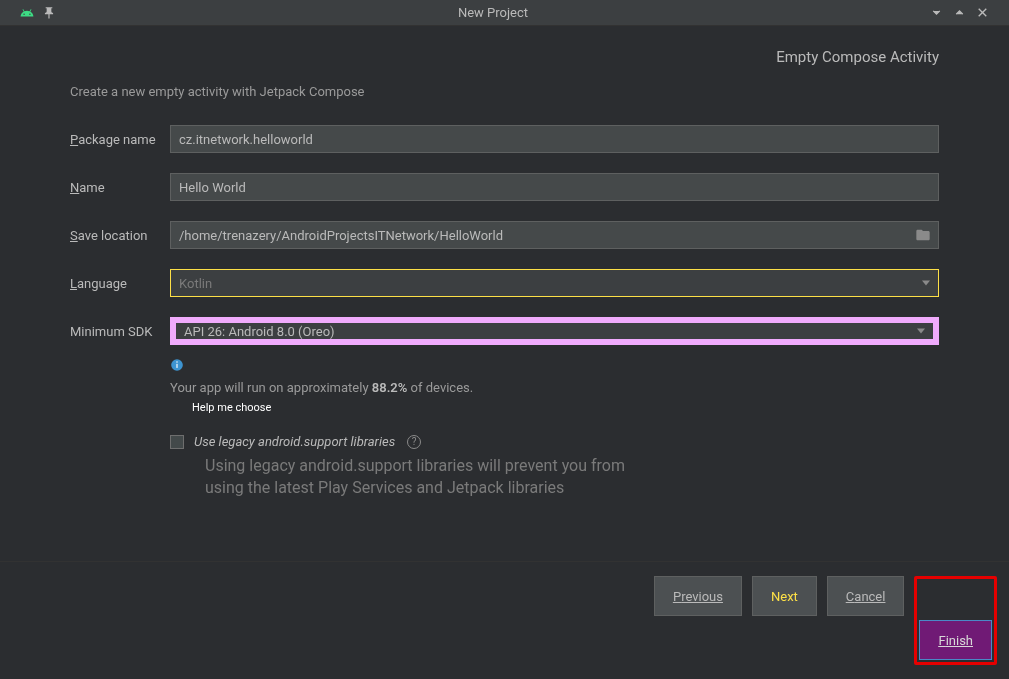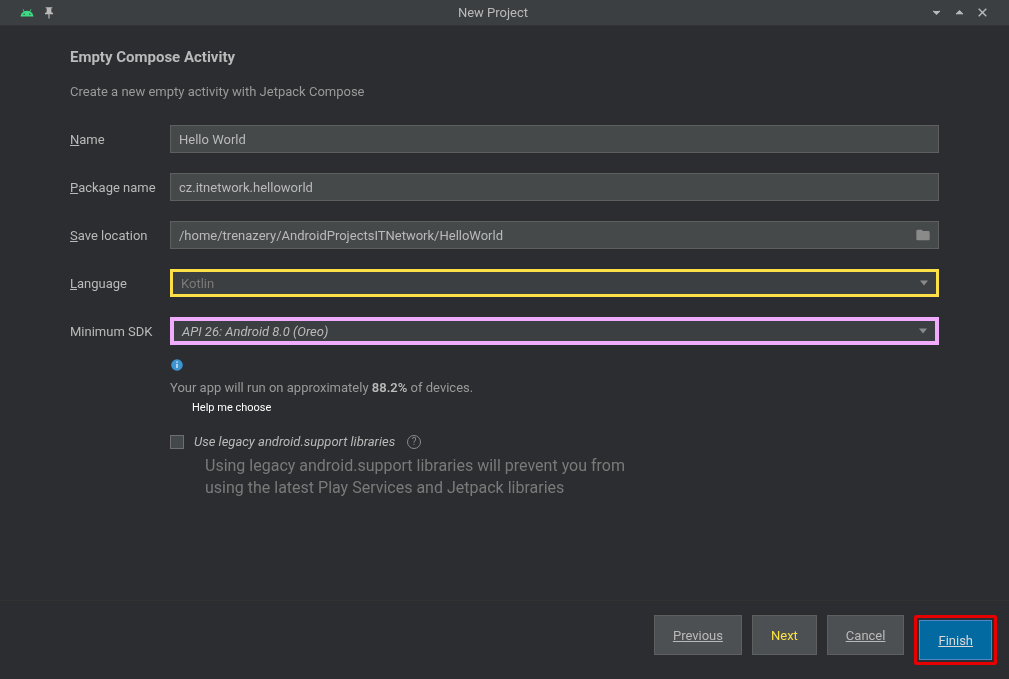--- a/index.html
+++ b/index.html
@@ -58,22 +58,23 @@
       stroke: #bababa;
     }
     .content {
       flex: 1;
       padding: 22px 70px 10px 70px;
       overflow-y: auto;
     }
     .heading {
       color: #bababa;
       font-size: 15px;
-      font-weight: 700;
+      font-weight: 400;
       margin-bottom: 18px;
+      text-align: right;
     }
     .subtitle {
       color: #9a9a9a;
       font-size: 13px;
       margin-bottom: 26px;
     }
     .form-row {
       display: flex;
       align-items: center;
       margin-bottom: 20px;
@@ -109,36 +110,35 @@
       right: 8px;
       top: 50%;
       transform: translateY(-50%);
       width: 16px;
       height: 16px;
       fill: #8a8a8a;
     }
     .form-select {
       flex: 1;
       background: #3c3f41;
-      border: 3px solid #fde047;
+      border: 1px solid #fde047;
       color: #bababa;
       padding: 5px 8px;
       font-size: 13px;
       height: 28px;
       position: relative;
       display: flex;
       align-items: center;
     }
     .form-select.disabled {
       color: #7a7a7a;
     }
     .form-select.highlighted {
-      border: 4px solid #f0abfc;
+      border: 6px solid #f0abfc;
       background: #3c3f41;
-      font-style: italic;
     }
     .select-arrow {
       position: absolute;
       right: 8px;
       top: 50%;
       transform: translateY(-50%);
       width: 0;
       height: 0;
       border-left: 4px solid transparent;
       border-right: 4px solid transparent;
@@ -233,23 +233,24 @@
       height: 40px;
       cursor: pointer;
       display: flex;
       align-items: center;
     }
     .btn.disabled {
       color: #fde047;
       cursor: default;
     }
     .btn.primary {
-      background: #0369a1;
+      background: #701a75;
       border: 1px solid #4a88c7;
       color: #d8d8d8;
+      margin-top: 39px;
     }
     .btn-highlight {
       border: 3px solid #e60000;
       padding: 2px;
       border-radius: 2px;
     }
     .btn .mnemonic {
       text-decoration: underline;
     }
   </style>
@@ -278,27 +279,27 @@
       <line x1="19" y1="5" x2="5" y2="19"></line>
     </svg>
   </div>
 </div>
 
 <div class="content">
   <div class="heading">Empty Compose Activity</div>
   <div class="subtitle">Create a new empty activity with Jetpack Compose</div>
 
   <div class="form-row">
+    <div class="form-label underline-first">Package name</div>
+    <input class="form-input" type="text" value="cz.itnetwork.helloworld" style="">
+  </div>
+
+  <div class="form-row">
     <div class="form-label underline-first">Name</div>
     <input class="form-input" type="text" value="Hello World" style="">
-  </div>
-
-  <div class="form-row">
-    <div class="form-label underline-first">Package name</div>
-    <input class="form-input" type="text" value="cz.itnetwork.helloworld" style="">
   </div>
 
   <div class="form-row">
     <div class="form-label underline-first">Save location</div>
     <div class="input-wrapper">
       <input class="form-input with-icon" type="text" value="/home/trenazery/AndroidProjectsITNetwork/HelloWorld" style="">
       <svg class="input-icon-right" viewBox="0 0 24 24">
         <path d="M10 4H4c-1.1 0-2 .9-2 2v12c0 1.1.9 2 2 2h16c1.1 0 2-.9 2-2V8c0-1.1-.9-2-2-2h-8l-2-2z"></path>
       </svg>
     </div>

